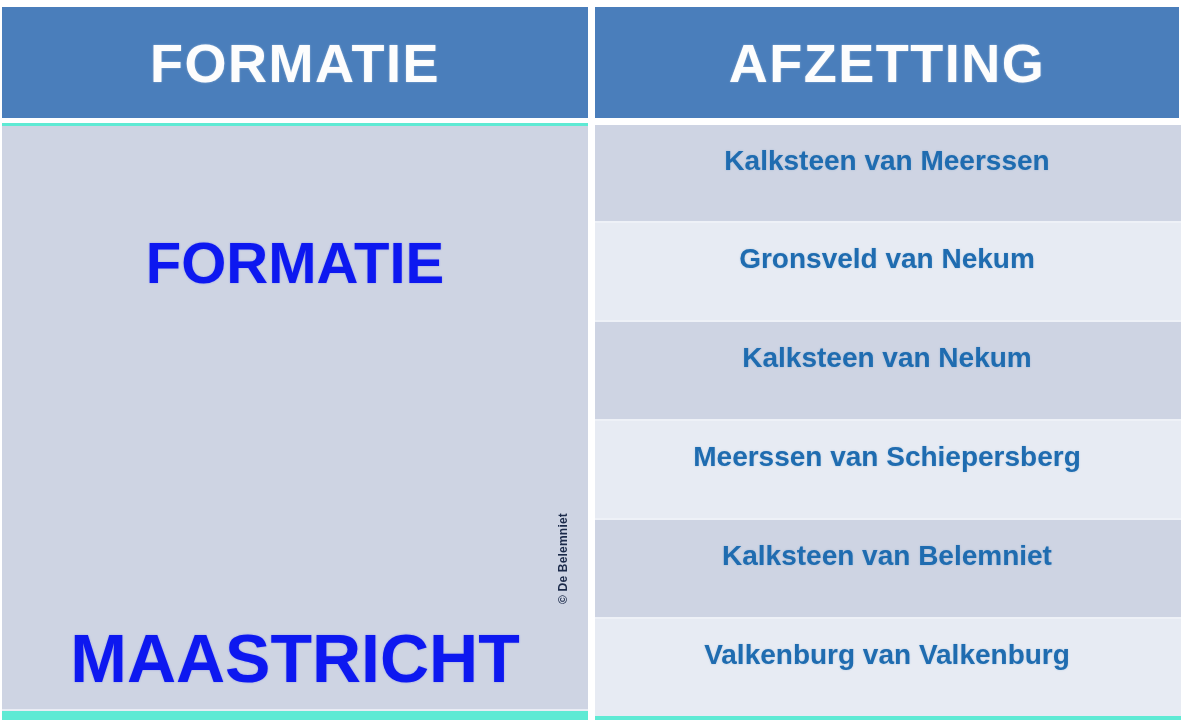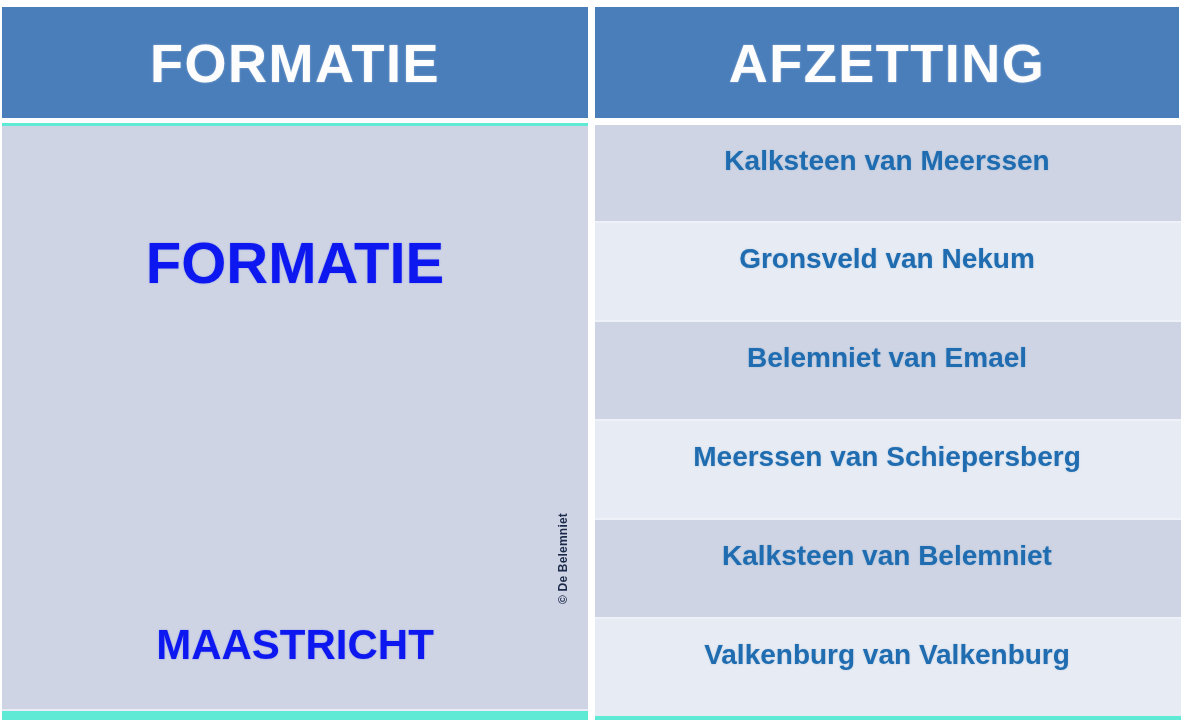--- a/index.html
+++ b/index.html
@@ -75,21 +75,21 @@
     width: 586px;
     text-align: center;
     color: #0d18f0;
     font-weight: bold;
     line-height: 1;
     white-space: nowrap;
     text-shadow: 0 0 2px rgba(13,24,240,0.30);
   }
   #fm-line-0 { top: 108px; font-size: 58px; }
   #fm-line-1 { top: 306px; font-size: 58px; }
-  #fm-line-2 { top: 498px; font-size: 42px; }
+  #fm-line-2 { top: 498px; font-size: 68px; }
 
   
   .credit {
     position: absolute;
     left: 556px;
     top: 588px;
     width: 120px;
     height: 16px;
     transform: rotate(-90deg);
     transform-origin: 8px 8px;
@@ -179,21 +179,21 @@
   </div>
 
   <div class="right-col" id="deposit-list">
       <div class="deposit-row shade-dark">
         <div class="deposit-label">Kalksteen van Meerssen</div>
       </div>
       <div class="deposit-row shade-light">
         <div class="deposit-label">Gronsveld van Nekum</div>
       </div>
       <div class="deposit-row shade-dark">
-        <div class="deposit-label">Belemniet van Emael</div>
+        <div class="deposit-label">Kalksteen van Nekum</div>
       </div>
       <div class="deposit-row shade-light">
         <div class="deposit-label">Meerssen van Schiepersberg</div>
       </div>
       <div class="deposit-row shade-dark">
         <div class="deposit-label">Kalksteen van Belemniet</div>
       </div>
       <div class="deposit-row shade-light">
         <div class="deposit-label">Valkenburg van Valkenburg</div>
       </div>

